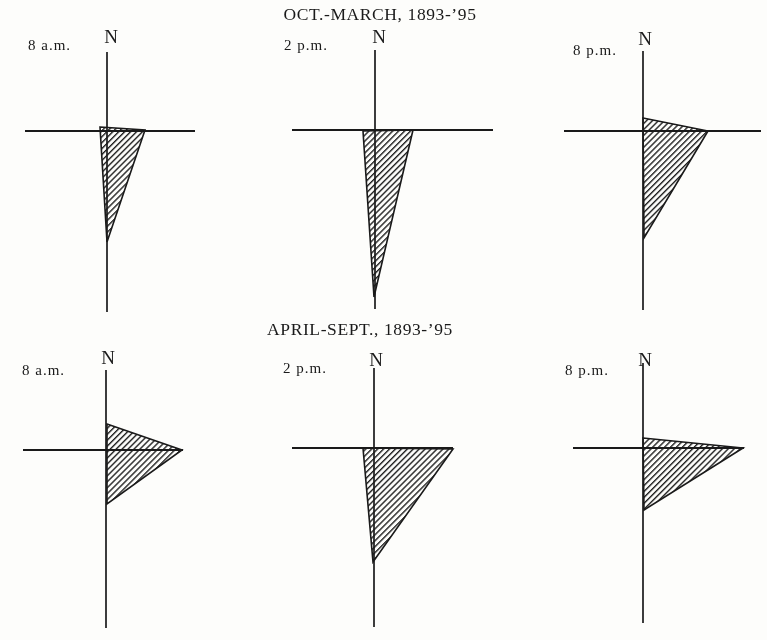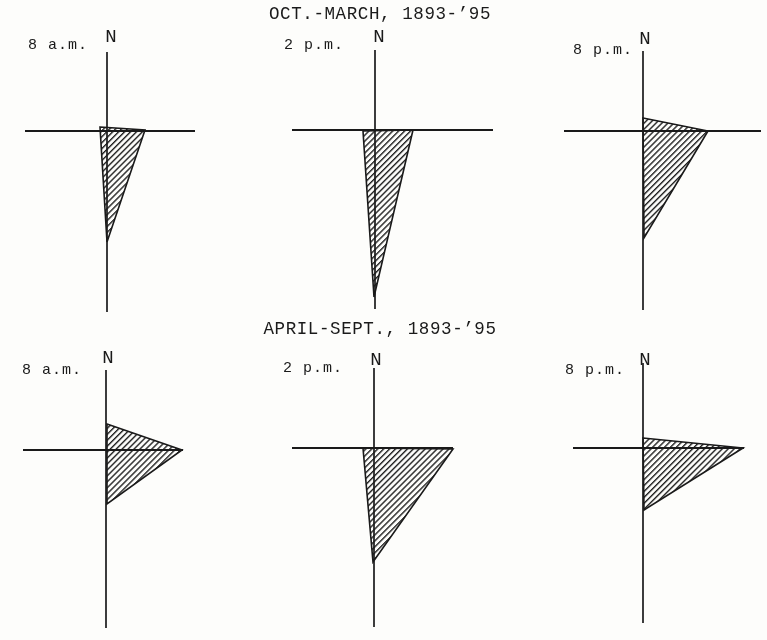--- a/index.html
+++ b/index.html
@@ -2,21 +2,21 @@
 <html><head>
 <meta charset="utf-8">
 <style>
   html, body { margin: 0; padding: 0; background: #ffffff; }
   .page {
     position: relative;
     width: 767px;
     height: 640px;
     background: #fdfdfb;
     overflow: hidden;
-    font-family: Liberation Mono, monospace;
+    font-family: Liberation Serif, serif;
     color: #1a1a1a;
   }
   .season-title {
     position: absolute;
     transform: translateX(-50%);
     font-size: 17.5px;
     letter-spacing: 0.6px;
     white-space: nowrap;
   }
   .time-label {
@@ -32,21 +32,21 @@
   }
   svg.fig-canvas { position: absolute; left: 0; top: 0; }
 </style>
 </head>
 <body>
 
 <div class="page" id="page">
 
   <div class="season-title" style="left: 380px; top: 4px;">OCT.-MARCH, 1893-’95</div>
 
-  <div class="season-title" style="left: 380px; top: 319px;">APRIL-SEPT., 1893-’95</div>
+  <div class="season-title" style="left: 360px; top: 319px;">APRIL-SEPT., 1893-’95</div>
 
   <svg id="fig" class="fig-canvas" width="767" height="640" viewBox="0 0 767 640">
     <defs>
       <pattern id="hatch" patternUnits="userSpaceOnUse" width="4.2" height="4.2" patternTransform="rotate(45)">
         <line x1="0.7" y1="-1" x2="0.7" y2="5.2" stroke="#1a1a1a" stroke-width="1.35"></line>
       </pattern>
     </defs>
     <g id="fig-layers">
         <polygon points="100,127 145,130 107,242" fill="url(#hatch)" stroke="#1a1a1a" stroke-width="1.6" stroke-linejoin="miter"></polygon>
         <line x1="25" y1="131" x2="195" y2="131" stroke="#1a1a1a" stroke-width="1.9"></line>

